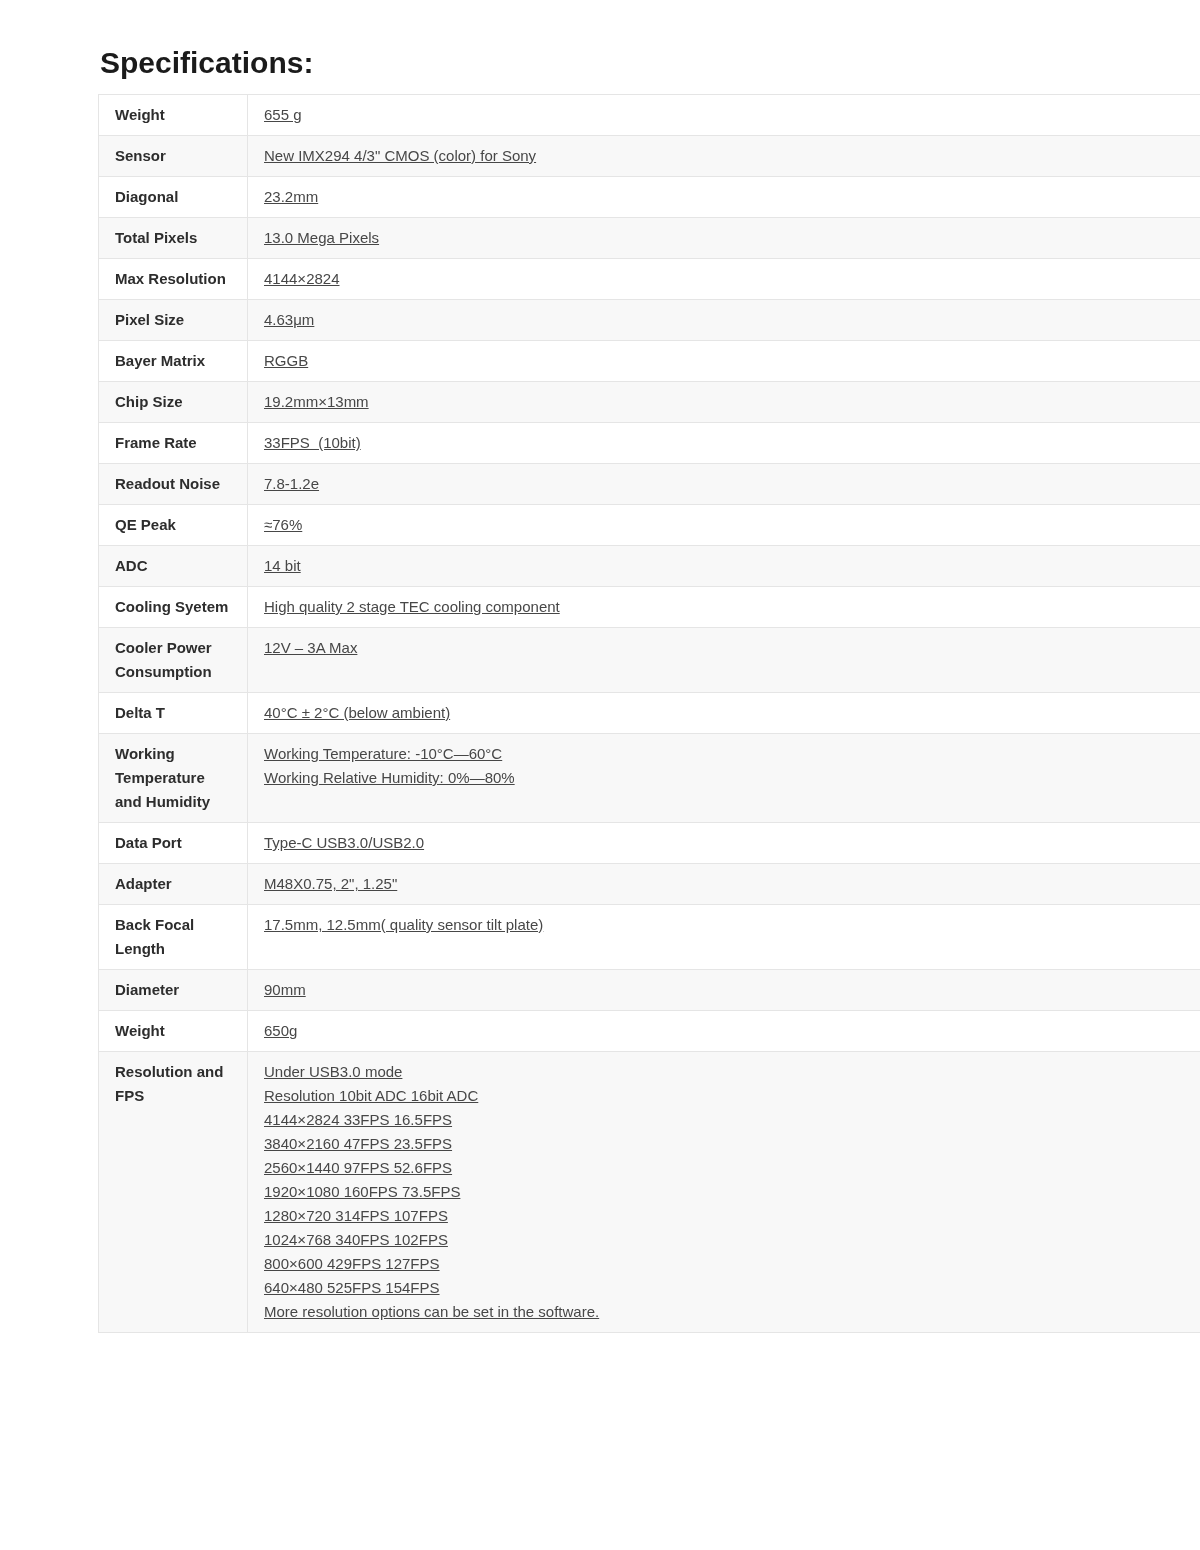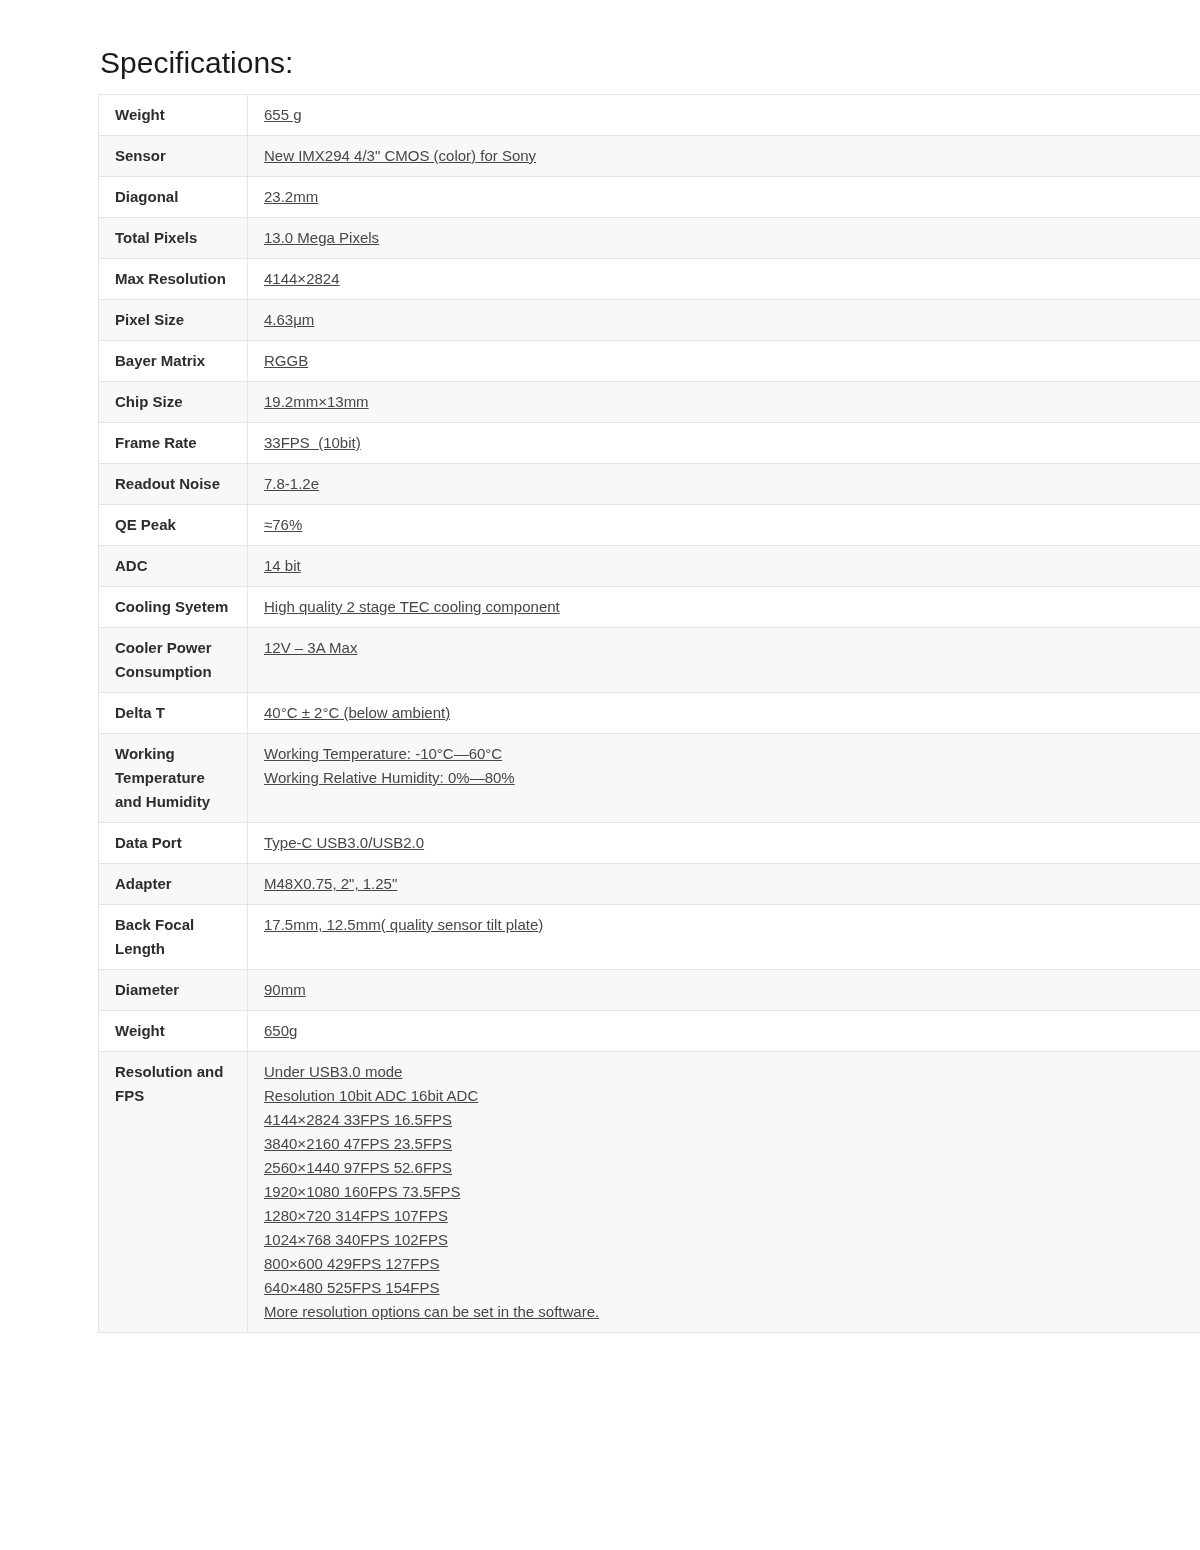--- a/index.html
+++ b/index.html
@@ -11,21 +11,21 @@
   }
   body {
     width: 1200px;
     min-height: 1550px;
   }
   .page {
     padding: 46px 0 0 98px;
   }
   .page-title {
     font-size: 30px;
-    font-weight: 400;
+    font-weight: 700;
     line-height: 33px;
     color: #1b1b1b;
     margin: 0 0 15px 2px;
   }
   table.spec-table {
     border-collapse: collapse;
     width: 1113px;
     table-layout: fixed;
   }
   table.spec-table td {

